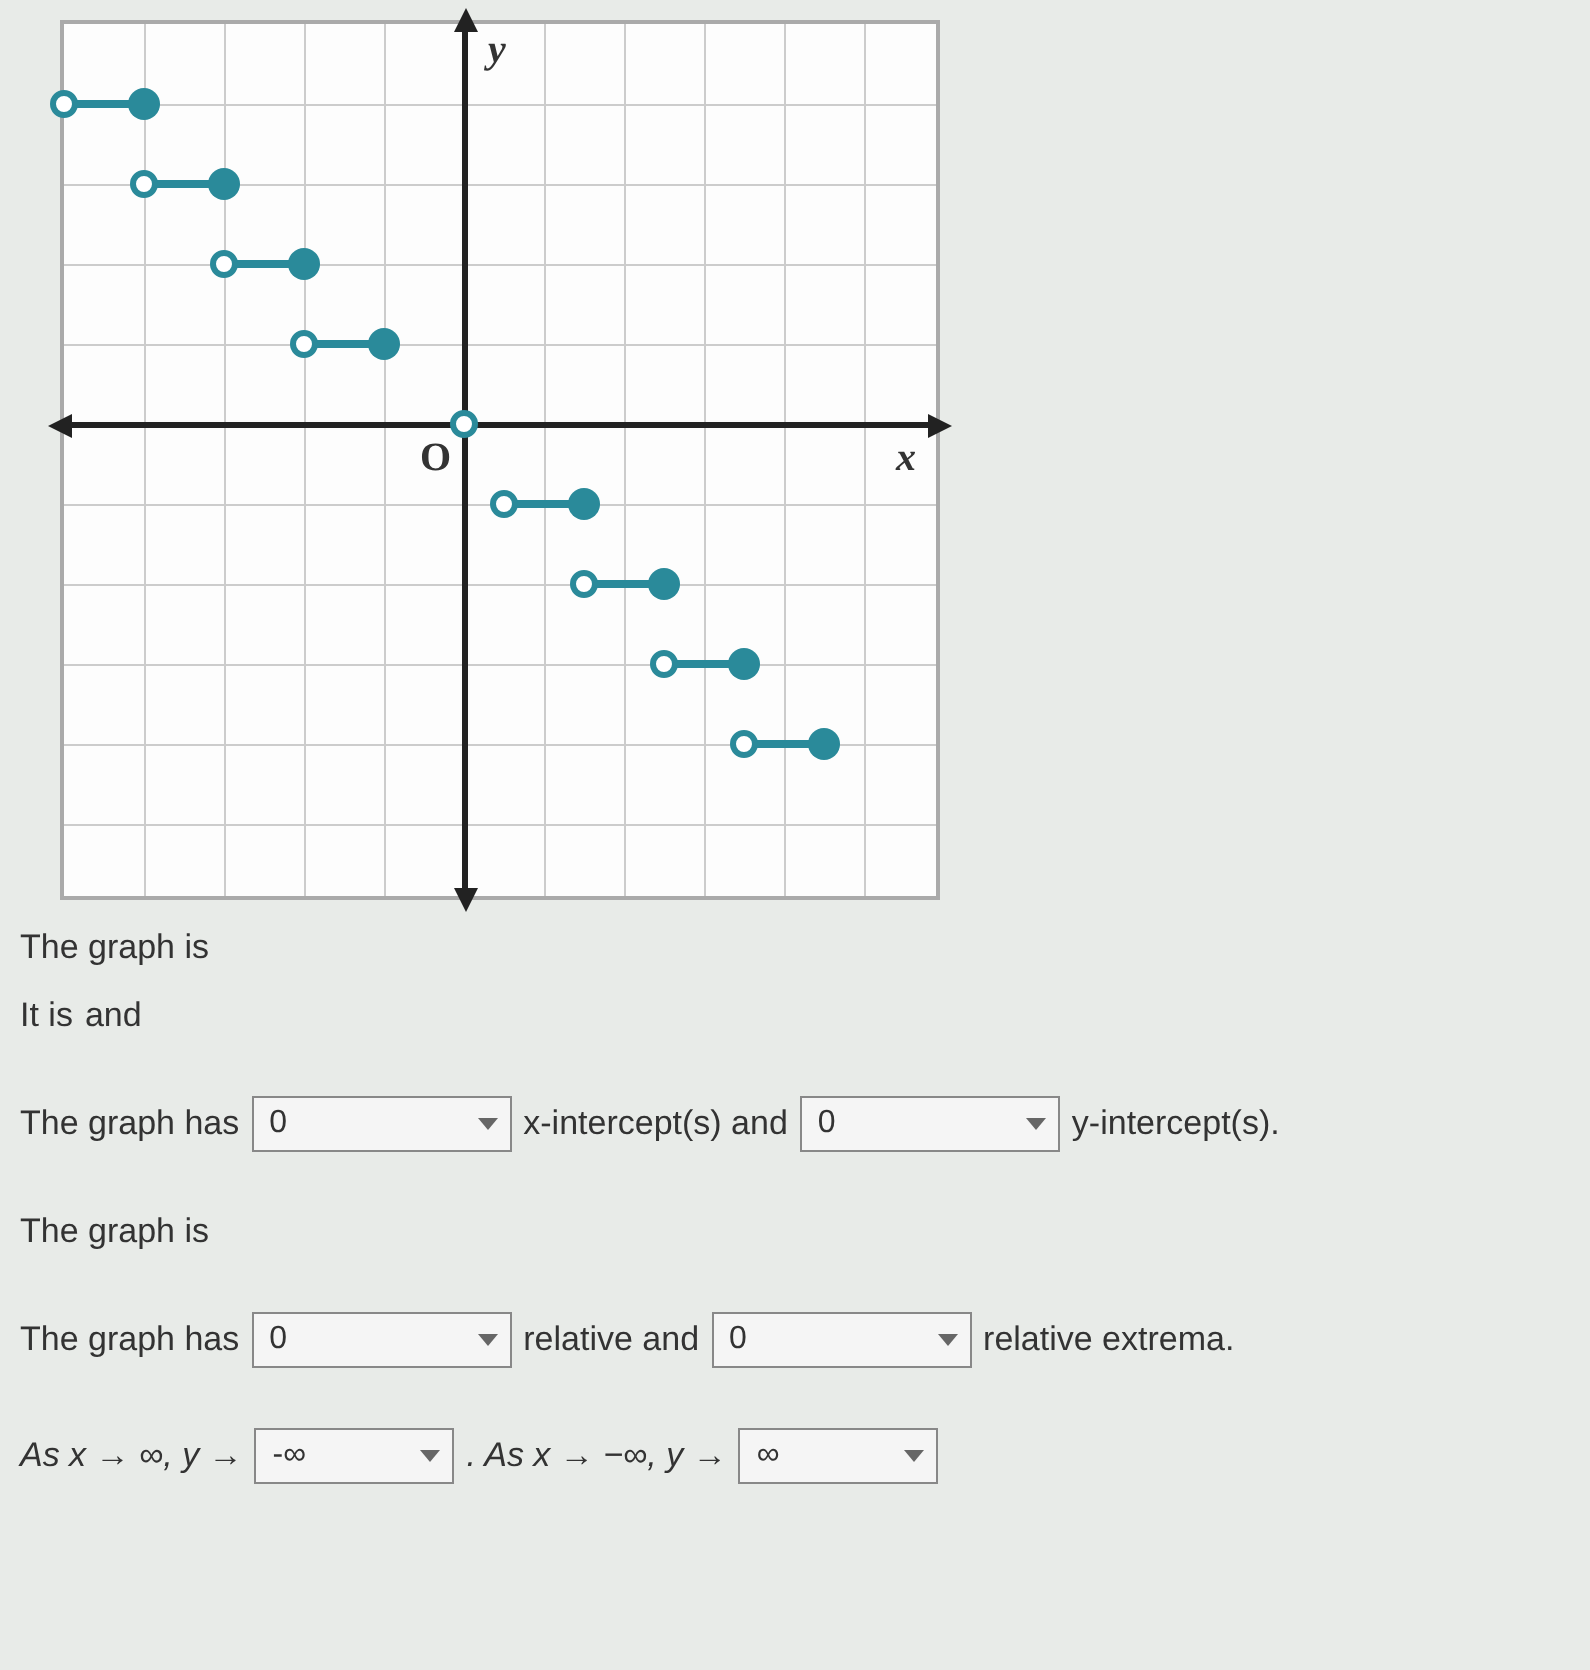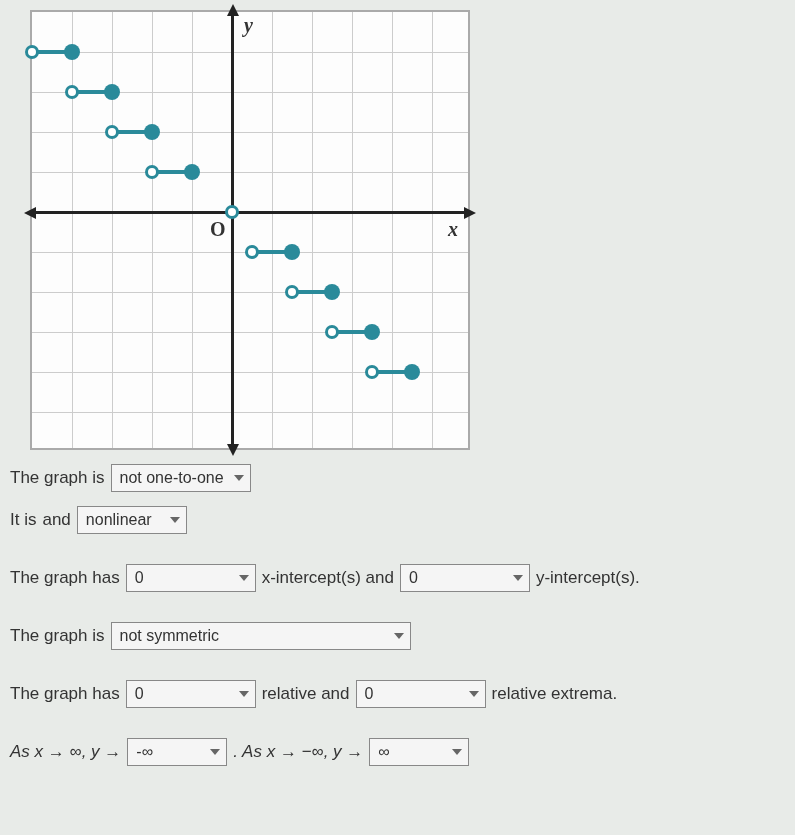--- a/index.html
+++ b/index.html
@@ -190,50 +190,41 @@
     <div class="closed-dot" style="left:340px; top:320px"></div>
 
     <div class="segment" style="left:340px; top:358px; width:40px"></div>
     <div class="open-dot" style="left:340px; top:360px"></div>
     <div class="closed-dot" style="left:380px; top:360px"></div>
   </div>
 </div>
 
 <div class="row">
   <span>The graph is</span>
-  <div class="select-box w-140">
-    <span>not one-to-one</span>
-  </div>
 </div>
 
 <div class="row">
   <span>It is</span>
   <span>and</span>
-  <div class="select-box w-110">
-    <span>nonlinear</span>
-  </div>
 </div>
 
 <div class="row" style="margin-top:30px">
   <span>The graph has</span>
   <div class="select-box w-130">
     <span>0</span>
   </div>
   <span>x-intercept(s) and</span>
   <div class="select-box w-130">
     <span>0</span>
   </div>
   <span>y-intercept(s).</span>
 </div>
 
 <div class="row" style="margin-top:30px">
   <span>The graph is</span>
-  <div class="select-box w-300">
-    <span>not symmetric</span>
-  </div>
 </div>
 
 <div class="row" style="margin-top:30px">
   <span>The graph has</span>
   <div class="select-box w-130">
     <span>0</span>
   </div>
   <span>relative and</span>
   <div class="select-box w-130">
     <span>0</span>

